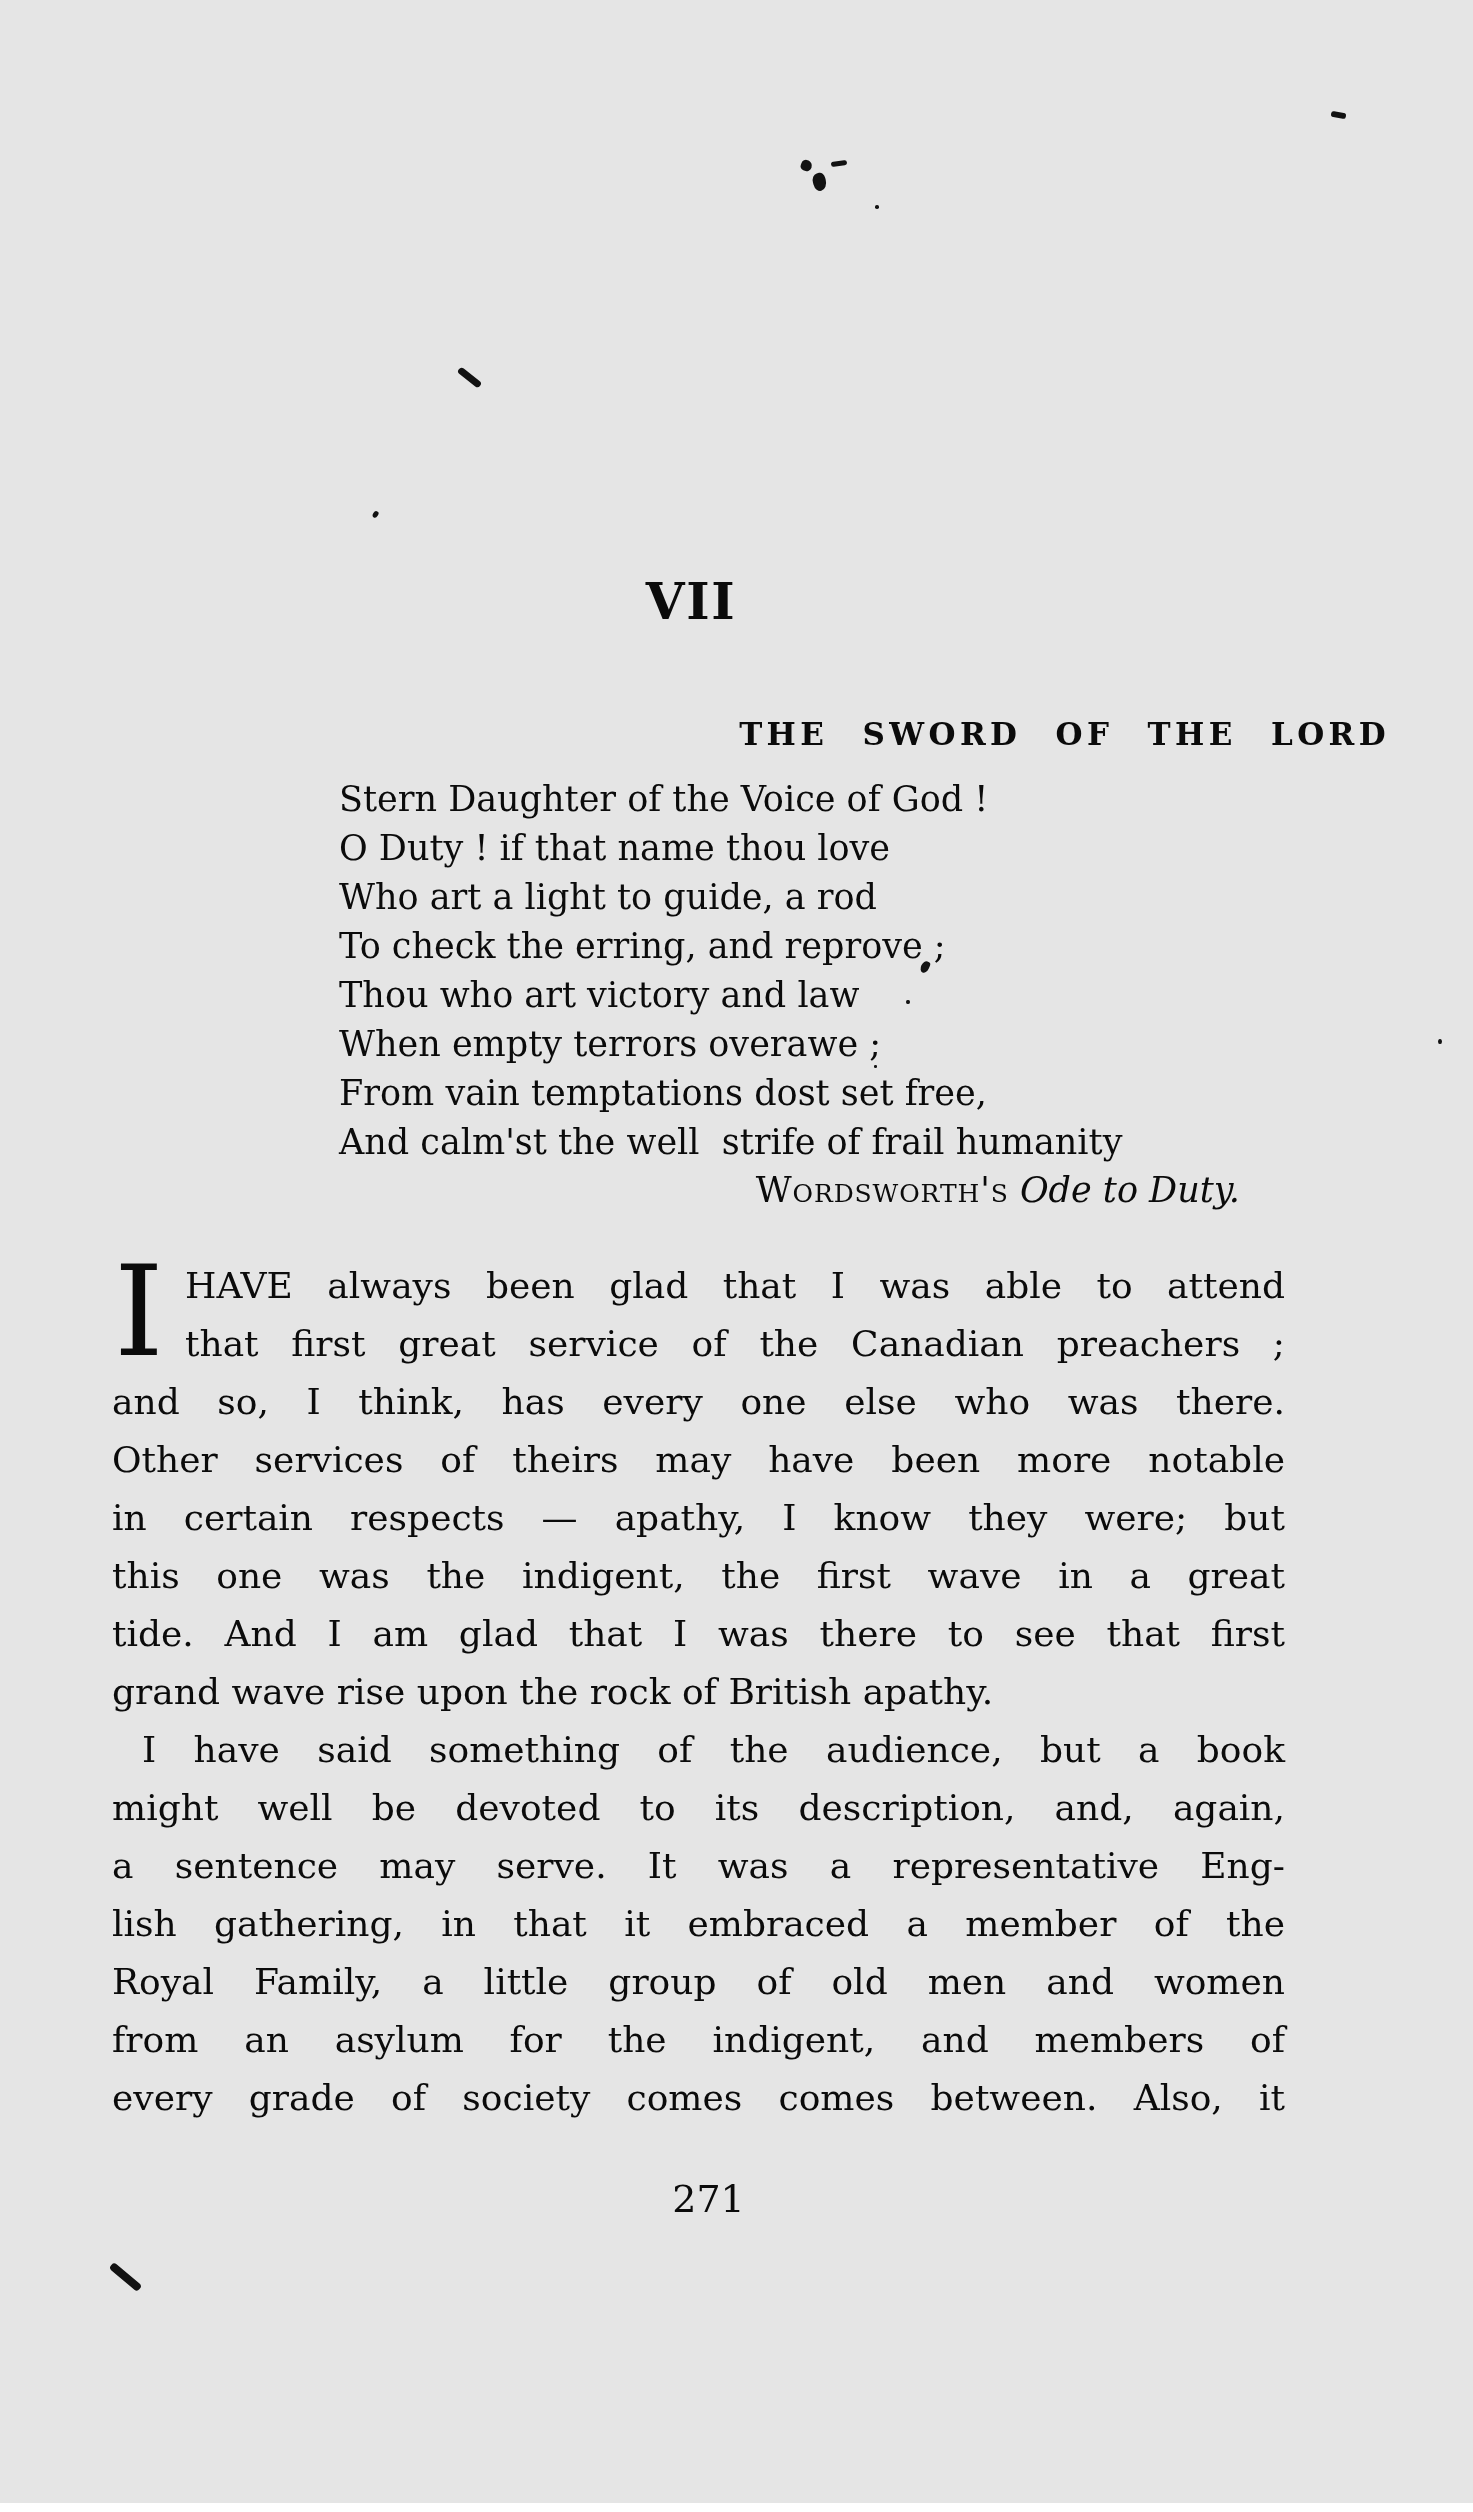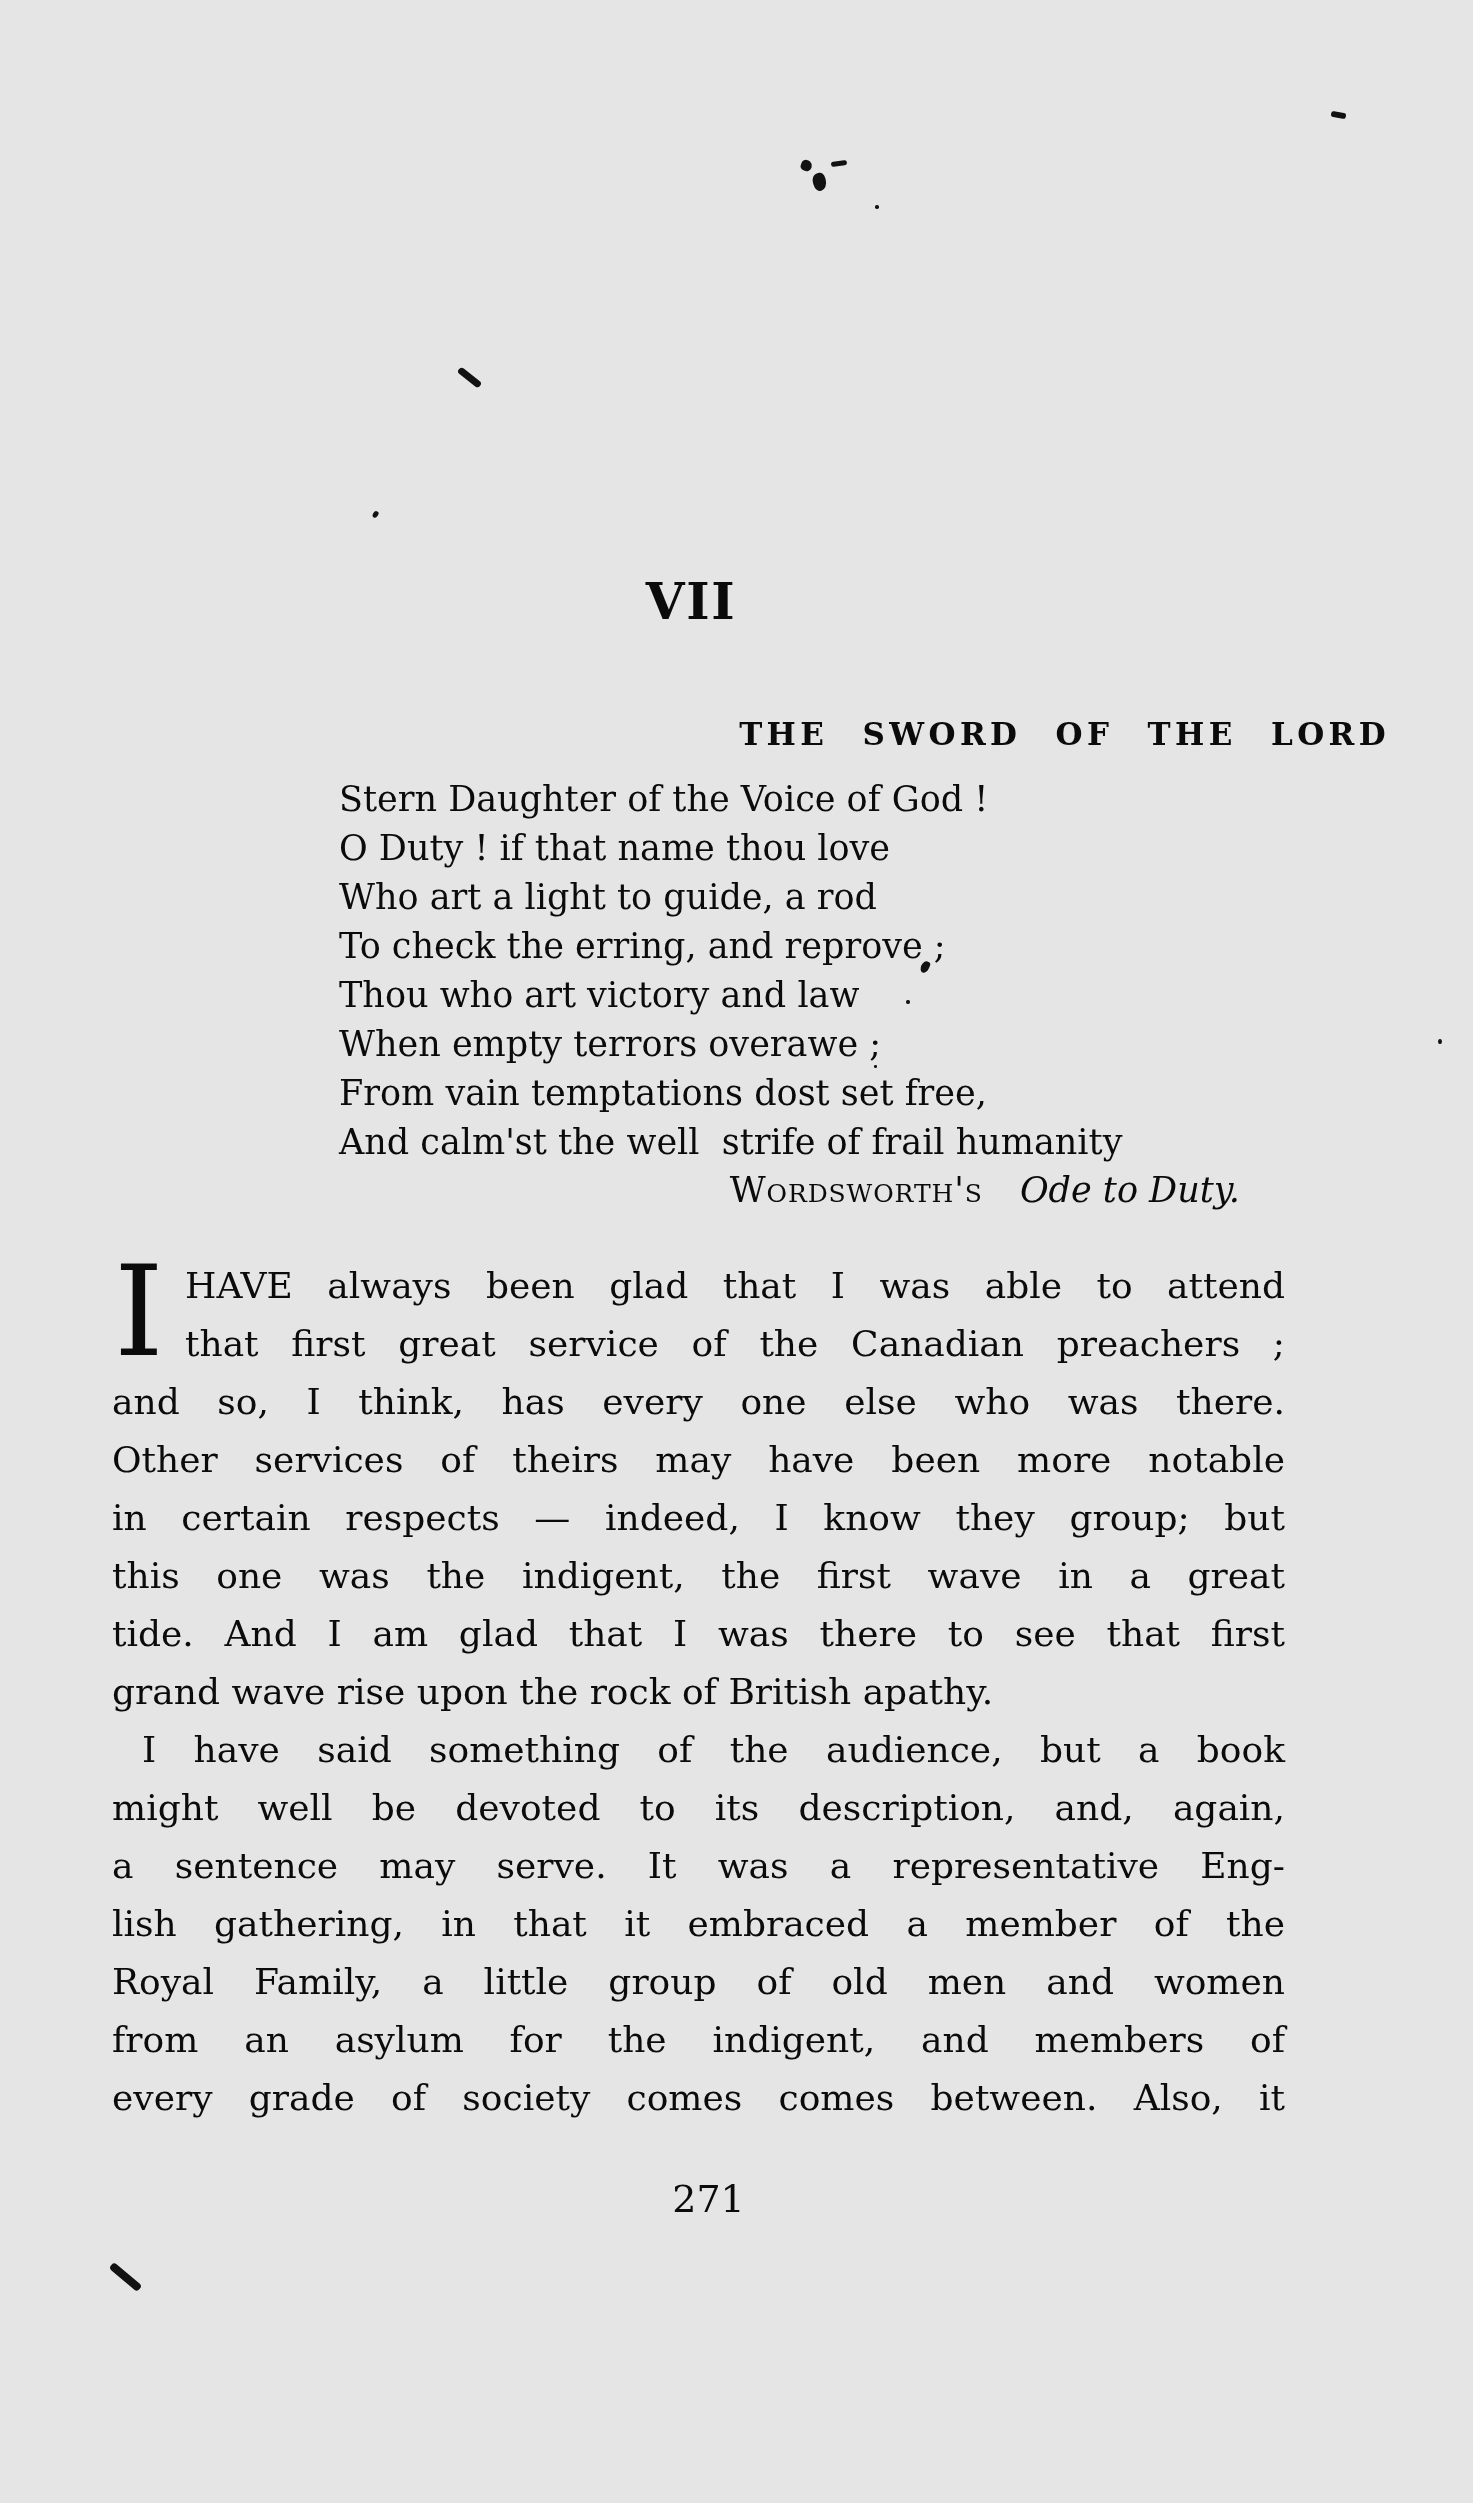--- a/index.html
+++ b/index.html
@@ -65,21 +65,20 @@
     font-size: 35px;
     line-height: 49px;
   }
   .attribution .author {
     font-variant: small-caps;
     letter-spacing: 0.9px;
     text-align: right;
   }
   .attribution .work {
     font-style: italic;
-    margin-left: 26px;
   }
 
   .body-text {
     position: absolute;
     left: 112px;
     top: 1257px;
     width: 1173px;
     font-size: 36px;
   }
   .bl {
@@ -167,21 +166,21 @@
     <span class="work">Ode to Duty.</span>
   </div>
 
   <span class="dropcap">I</span>
 
   <div class="body-text">
     <div class="bl pad">HAVE always been glad that I was able to attend</div>
     <div class="bl pad">that first great service of the Canadian preachers ;</div>
     <div class="bl">and so, I think, has every one else who was there.</div>
     <div class="bl">Other services of theirs may have been more notable</div>
-    <div class="bl">in certain respects — indeed, I know they group; but</div>
+    <div class="bl">in certain respects — apathy, I know they were; but</div>
     <div class="bl">this one was the indigent, the first wave in a great</div>
     <div class="bl">tide.  And I am glad that I was there to see that first</div>
     <div class="bl nojust">grand wave rise upon the rock of British apathy.</div>
     <div class="bl indent">I have said something of the audience, but a book</div>
     <div class="bl">might well be devoted to its description, and, again,</div>
     <div class="bl">a sentence may serve.  It was a representative Eng-</div>
     <div class="bl">lish gathering, in that it embraced a member of the</div>
     <div class="bl">Royal Family, a little group of old men and women</div>
     <div class="bl">from an asylum for the indigent, and members of</div>
     <div class="bl">every grade of society comes comes between.  Also, it</div>

